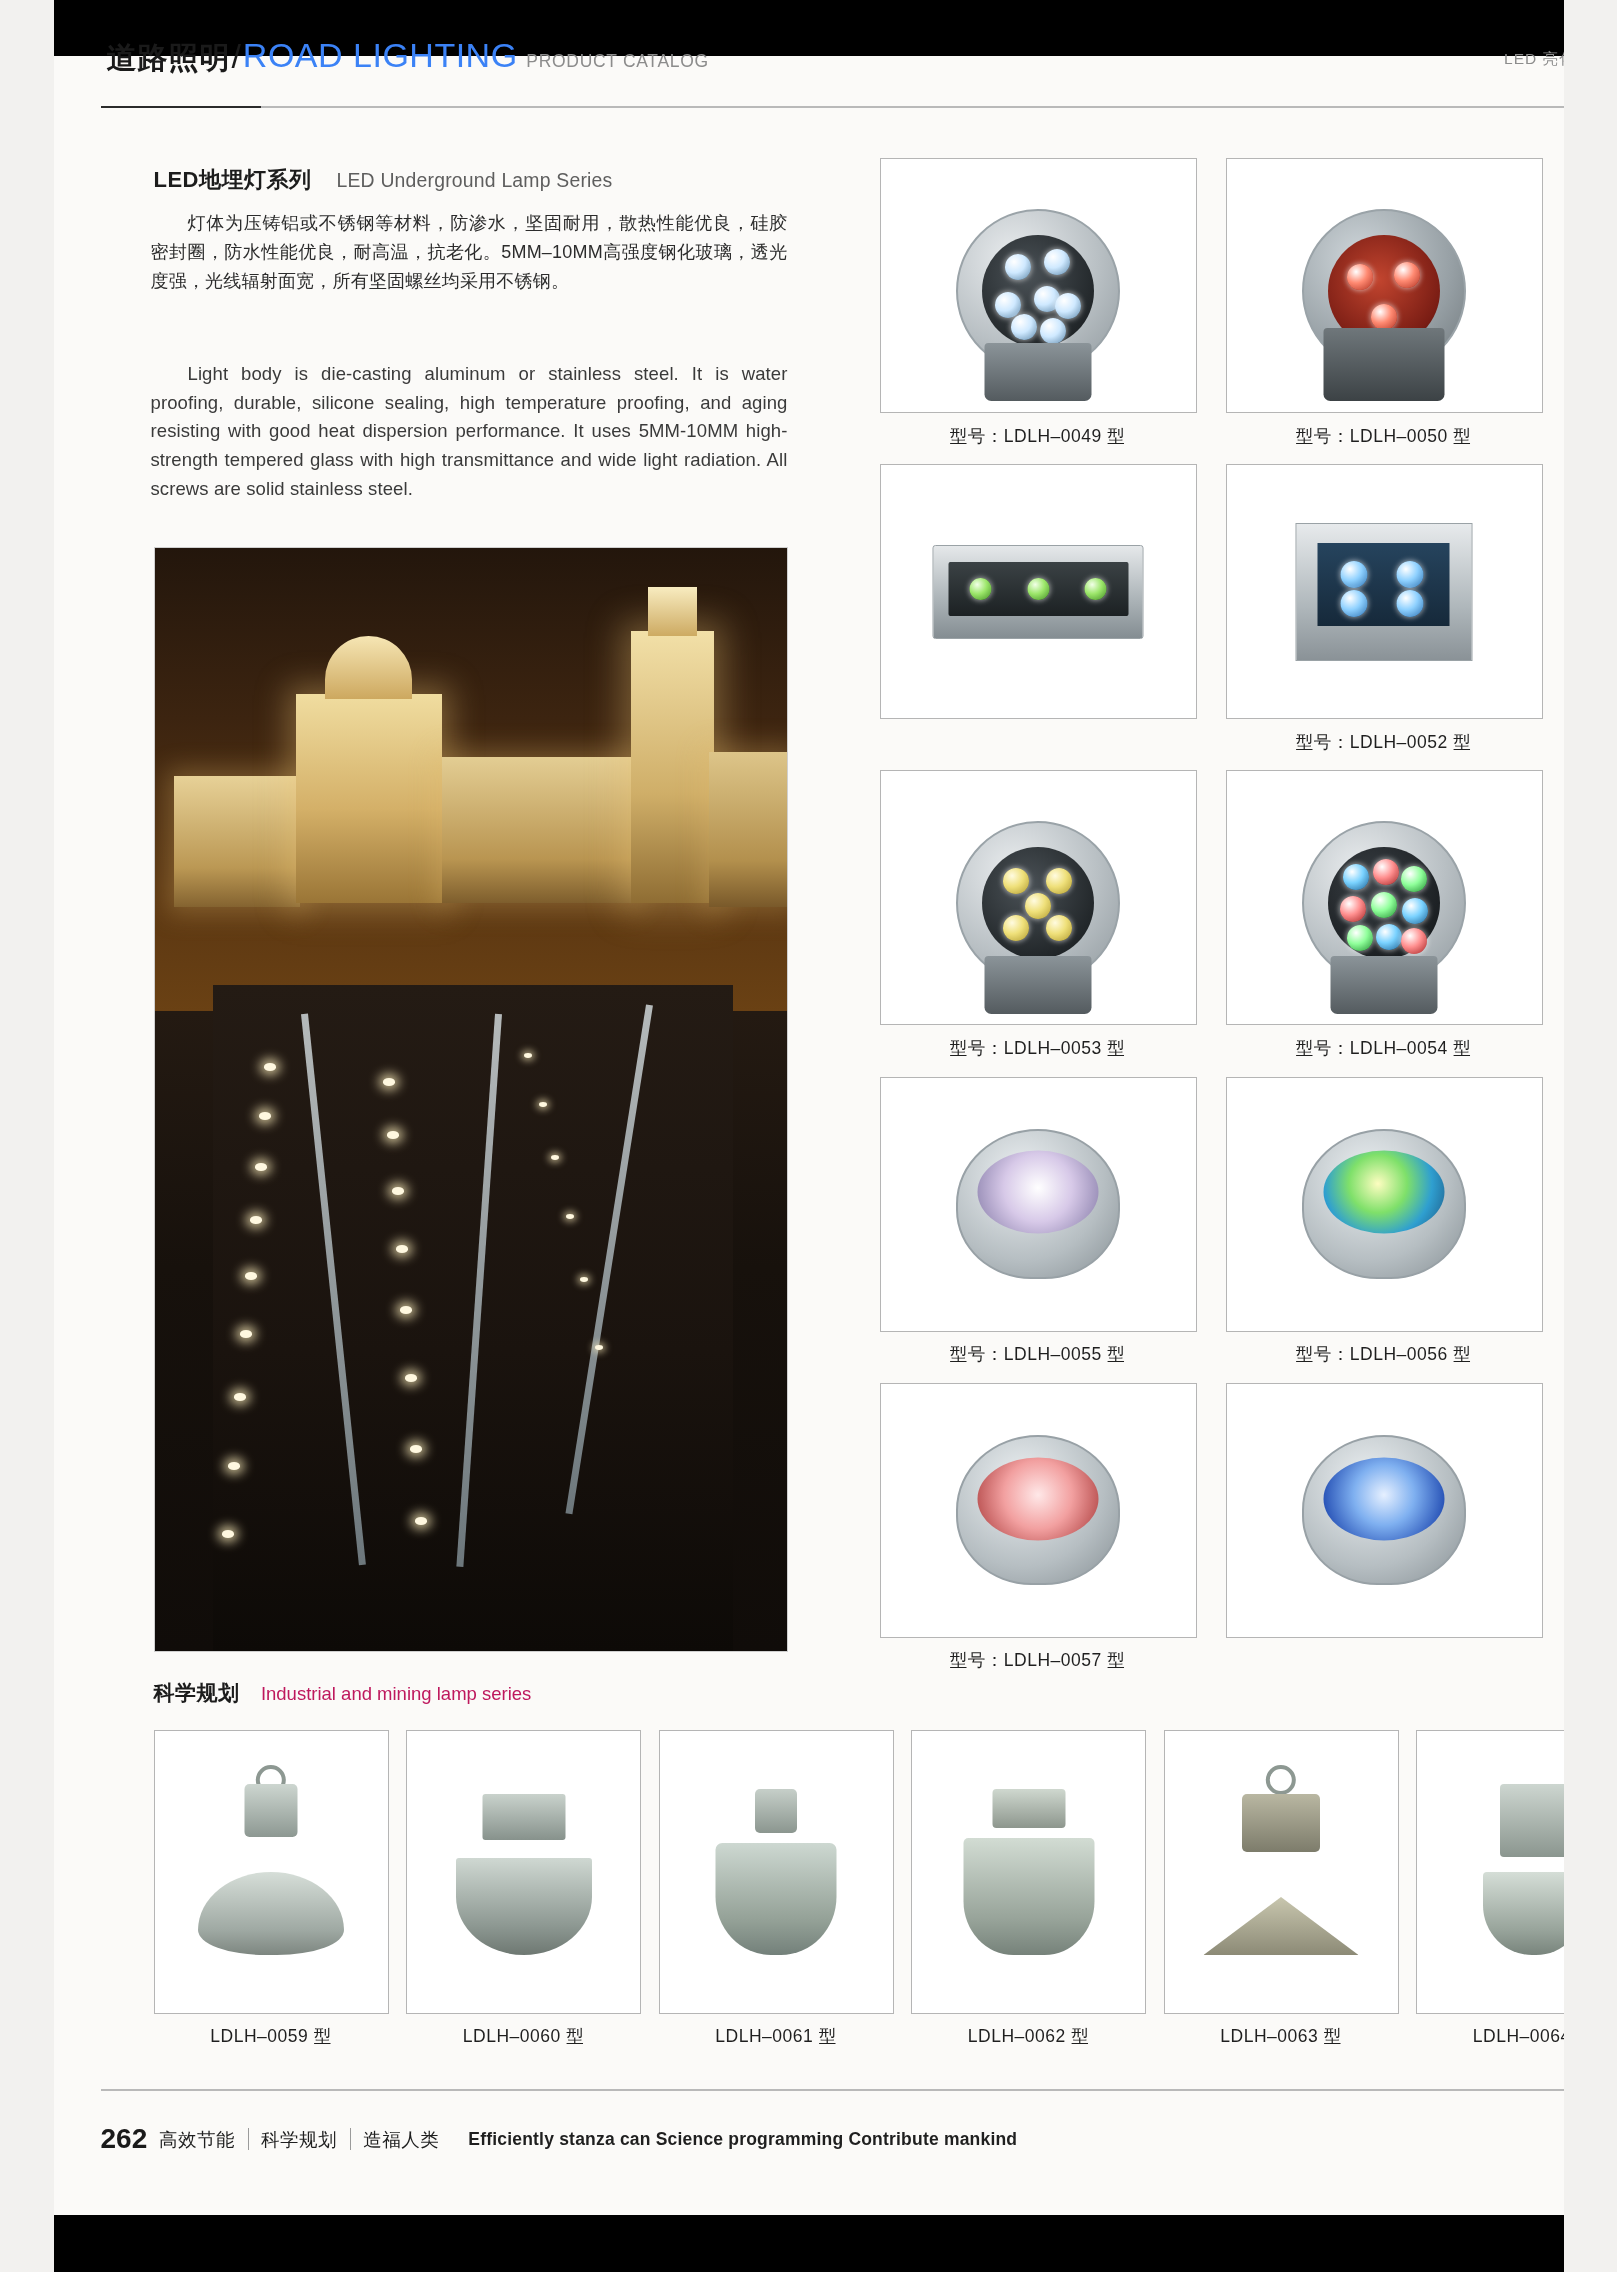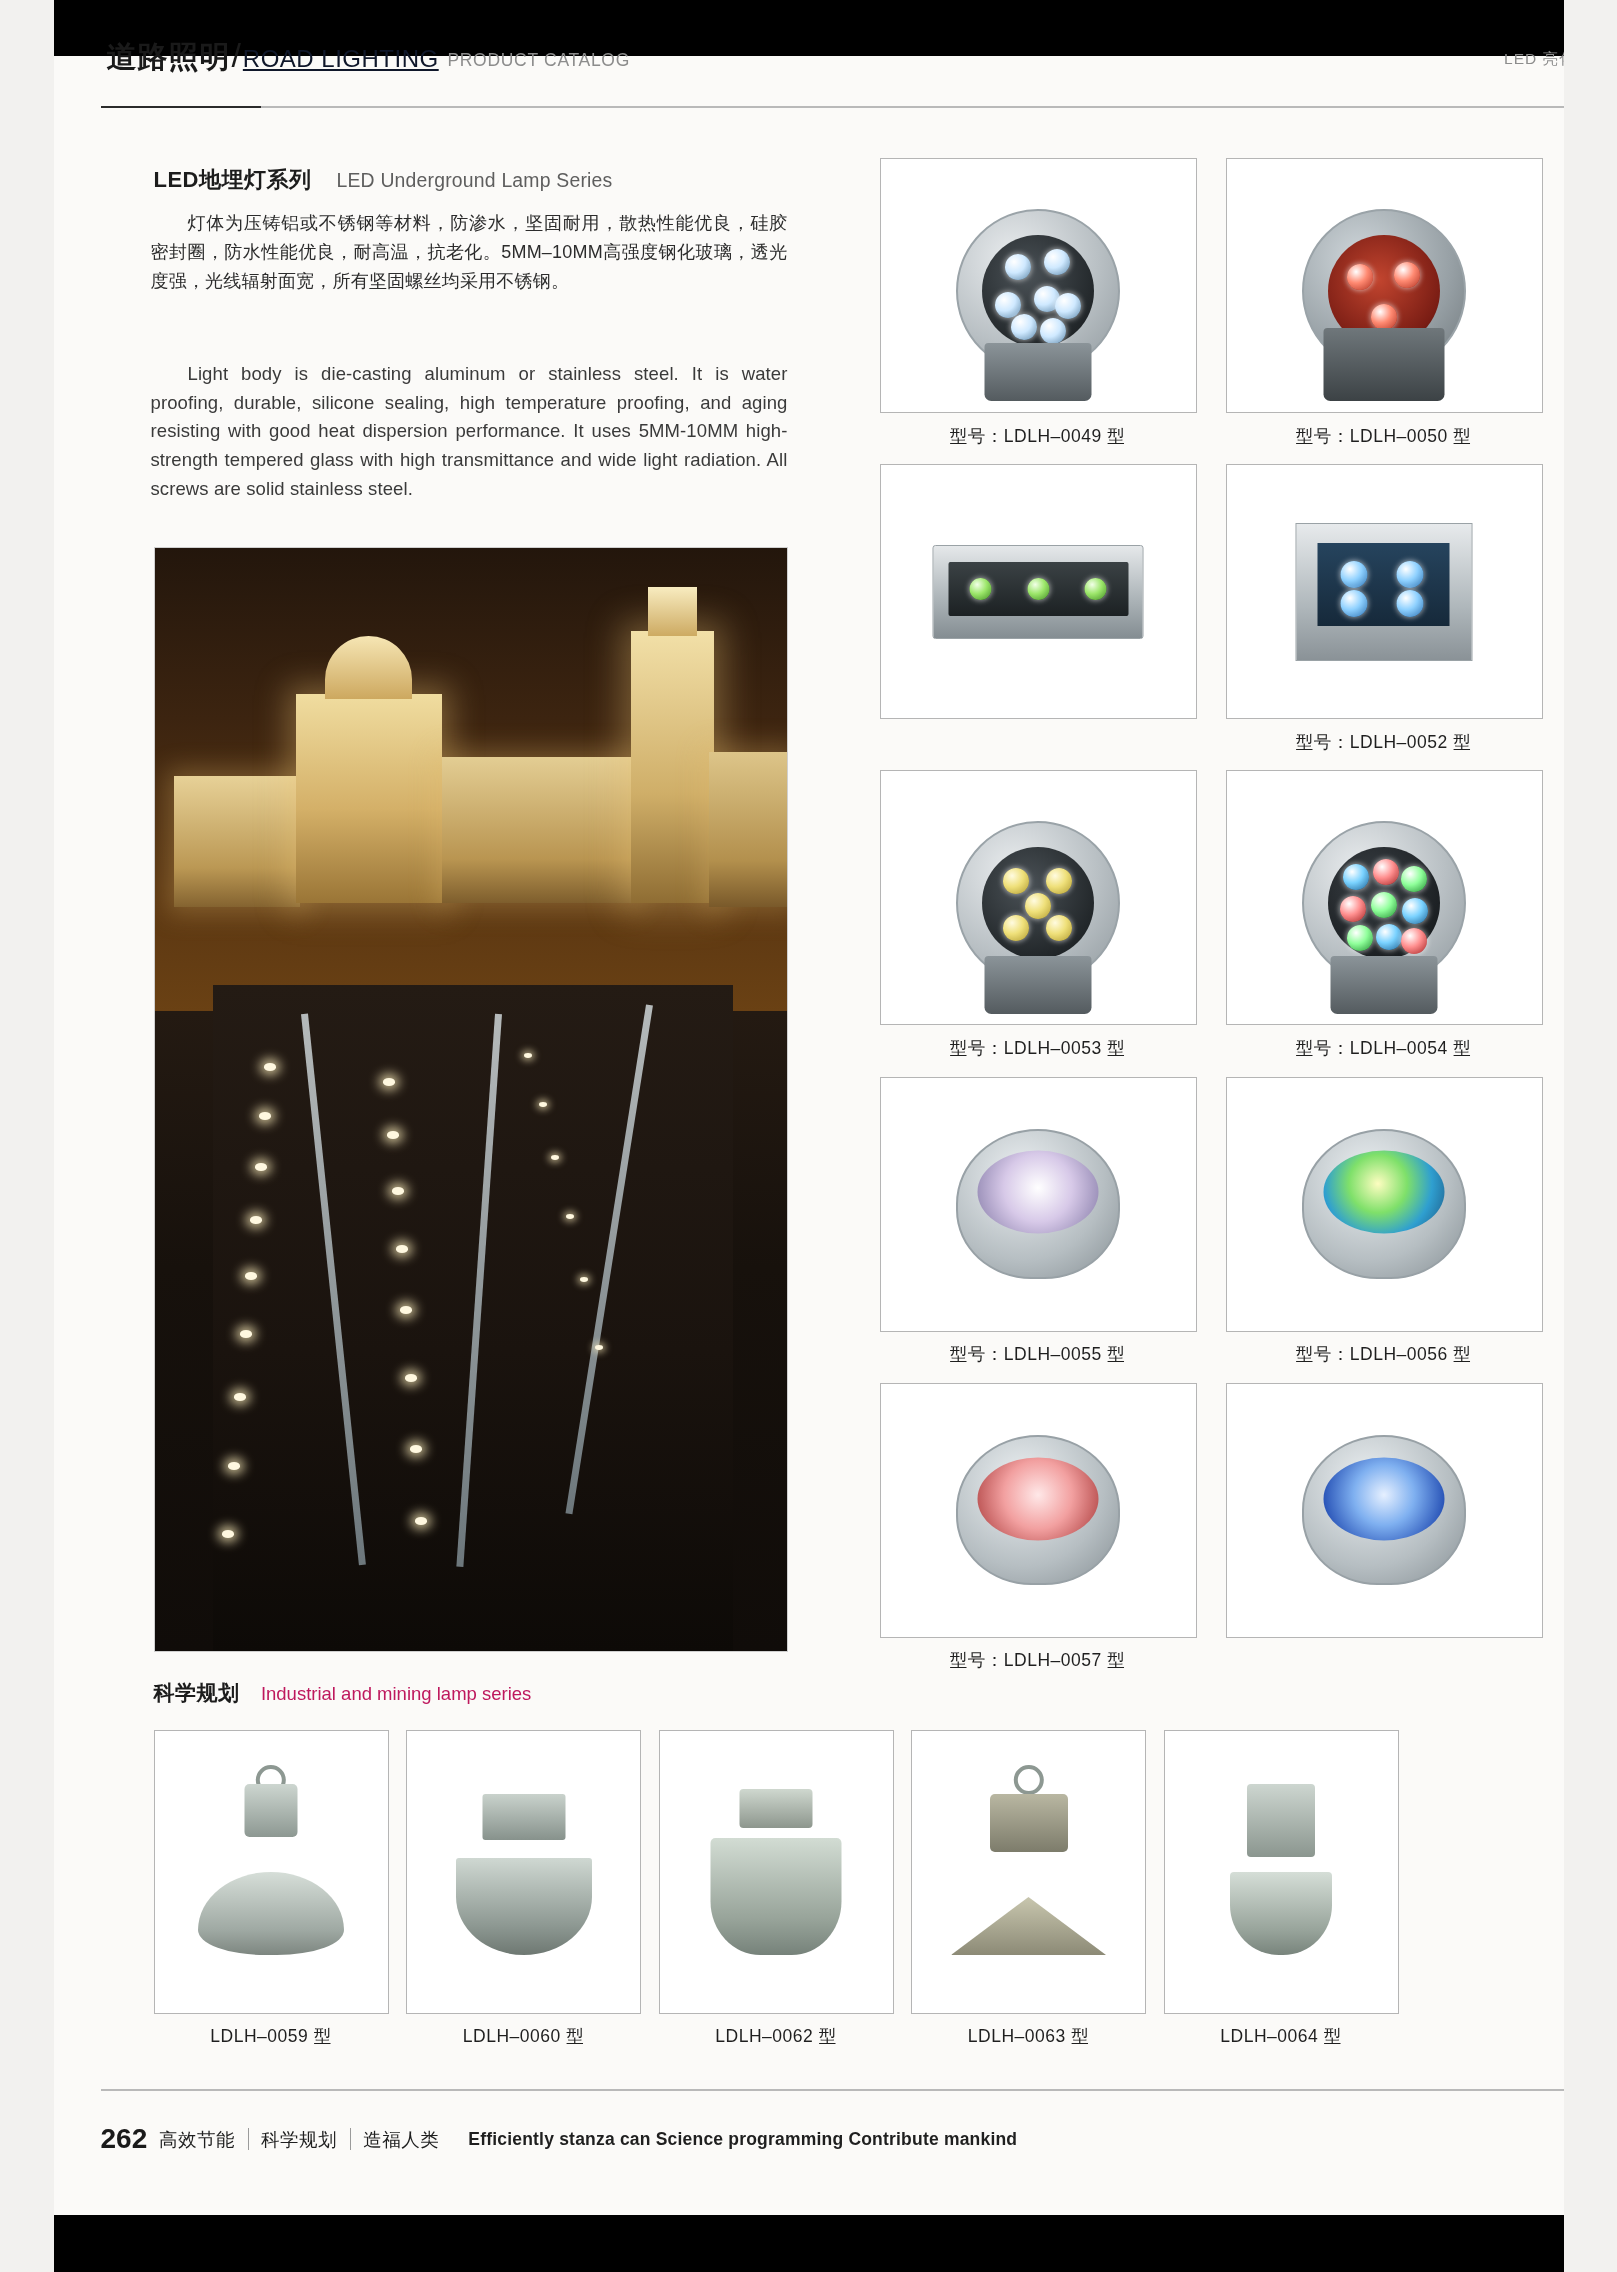--- a/index.html
+++ b/index.html
@@ -42,26 +42,25 @@
     line-height:1;
   }
   .hdr-slash{
     font-size:34px;
     color:#1a1a1a;
     line-height:1;
     margin:0 1.9px 0 1px;
     font-weight:300;
   }
   .hdr-en{
-    font-size:24px;
-    color:#0f172a;
+    font-size:34px;
+    color:#3b82f6;
     line-height:1;
     letter-spacing:0.5px;
     margin-bottom:1px;
-    text-decoration:underline;
   }
   .hdr-en2{
     font-size:17.5px;
     color:#8c8c8c;
     line-height:1;
     letter-spacing:0.7px;
     margin:0 0 2.9px 8.7px;
   }
   .hdr-right{
     position:absolute;
@@ -574,20 +573,27 @@
     </div>
     <div>
       <div class="bay-frame">
         <div class="bay-head" style="top:63px;width:83px;height:46px;border-radius:2.9px;background:linear-gradient(180deg,#c9d2cc,#87928c);"></div>
         <div class="bay-shade" style="width:136px;height:97px;border-radius:2.9px 2.9px 50% 50%/2.9px 2.9px 60% 60%;background:linear-gradient(180deg,#cfd8d2,#8d9892 70%,#6e7872);"></div>
       </div>
       <div class="bay-cap">LDLH–0060 型</div>
     </div>
     <div>
       <div class="bay-frame">
+        <div class="bay-head" style="top:58px;width:42px;height:44px;background:linear-gradient(180deg,#c6cfc9,#8b968f);"></div>
+        <div class="bay-shade" style="width:121px;height:112px;border-radius:6.8px 6.8px 46% 46%/6.8px 6.8px 52% 52%;background:linear-gradient(180deg,#cdd8d1,#93a096 70%,#73807a);"></div>
+      </div>
+      <div class="bay-cap">LDLH–0061 型</div>
+    </div>
+    <div>
+      <div class="bay-frame">
         <div class="bay-head" style="top:58px;width:73px;height:39px;border-radius:3.9px;background:linear-gradient(180deg,#cfd8cf,#8d968d);"></div>
         <div class="bay-shade" style="width:131px;height:117px;border-radius:4.9px 4.9px 38% 38%/4.9px 4.9px 46% 46%;background:linear-gradient(180deg,#d2dcd3,#97a399 70%,#76827a);"></div>
       </div>
       <div class="bay-cap">LDLH–0062 型</div>
     </div>
     <div>
       <div class="bay-frame">
         <div class="bay-hook"></div>
         <div class="bay-head" style="top:63px;width:78px;height:58px;border-radius:4.9px;background:linear-gradient(180deg,#b9b7a2,#7d7c6b);"></div>
         <div class="bay-shade" style="width:155px;height:58px;border-radius:0 0 0 0;clip-path:polygon(0 100%,50% 0,100% 100%);background:linear-gradient(180deg,#c8c6ae,#8c8a76);"></div>

